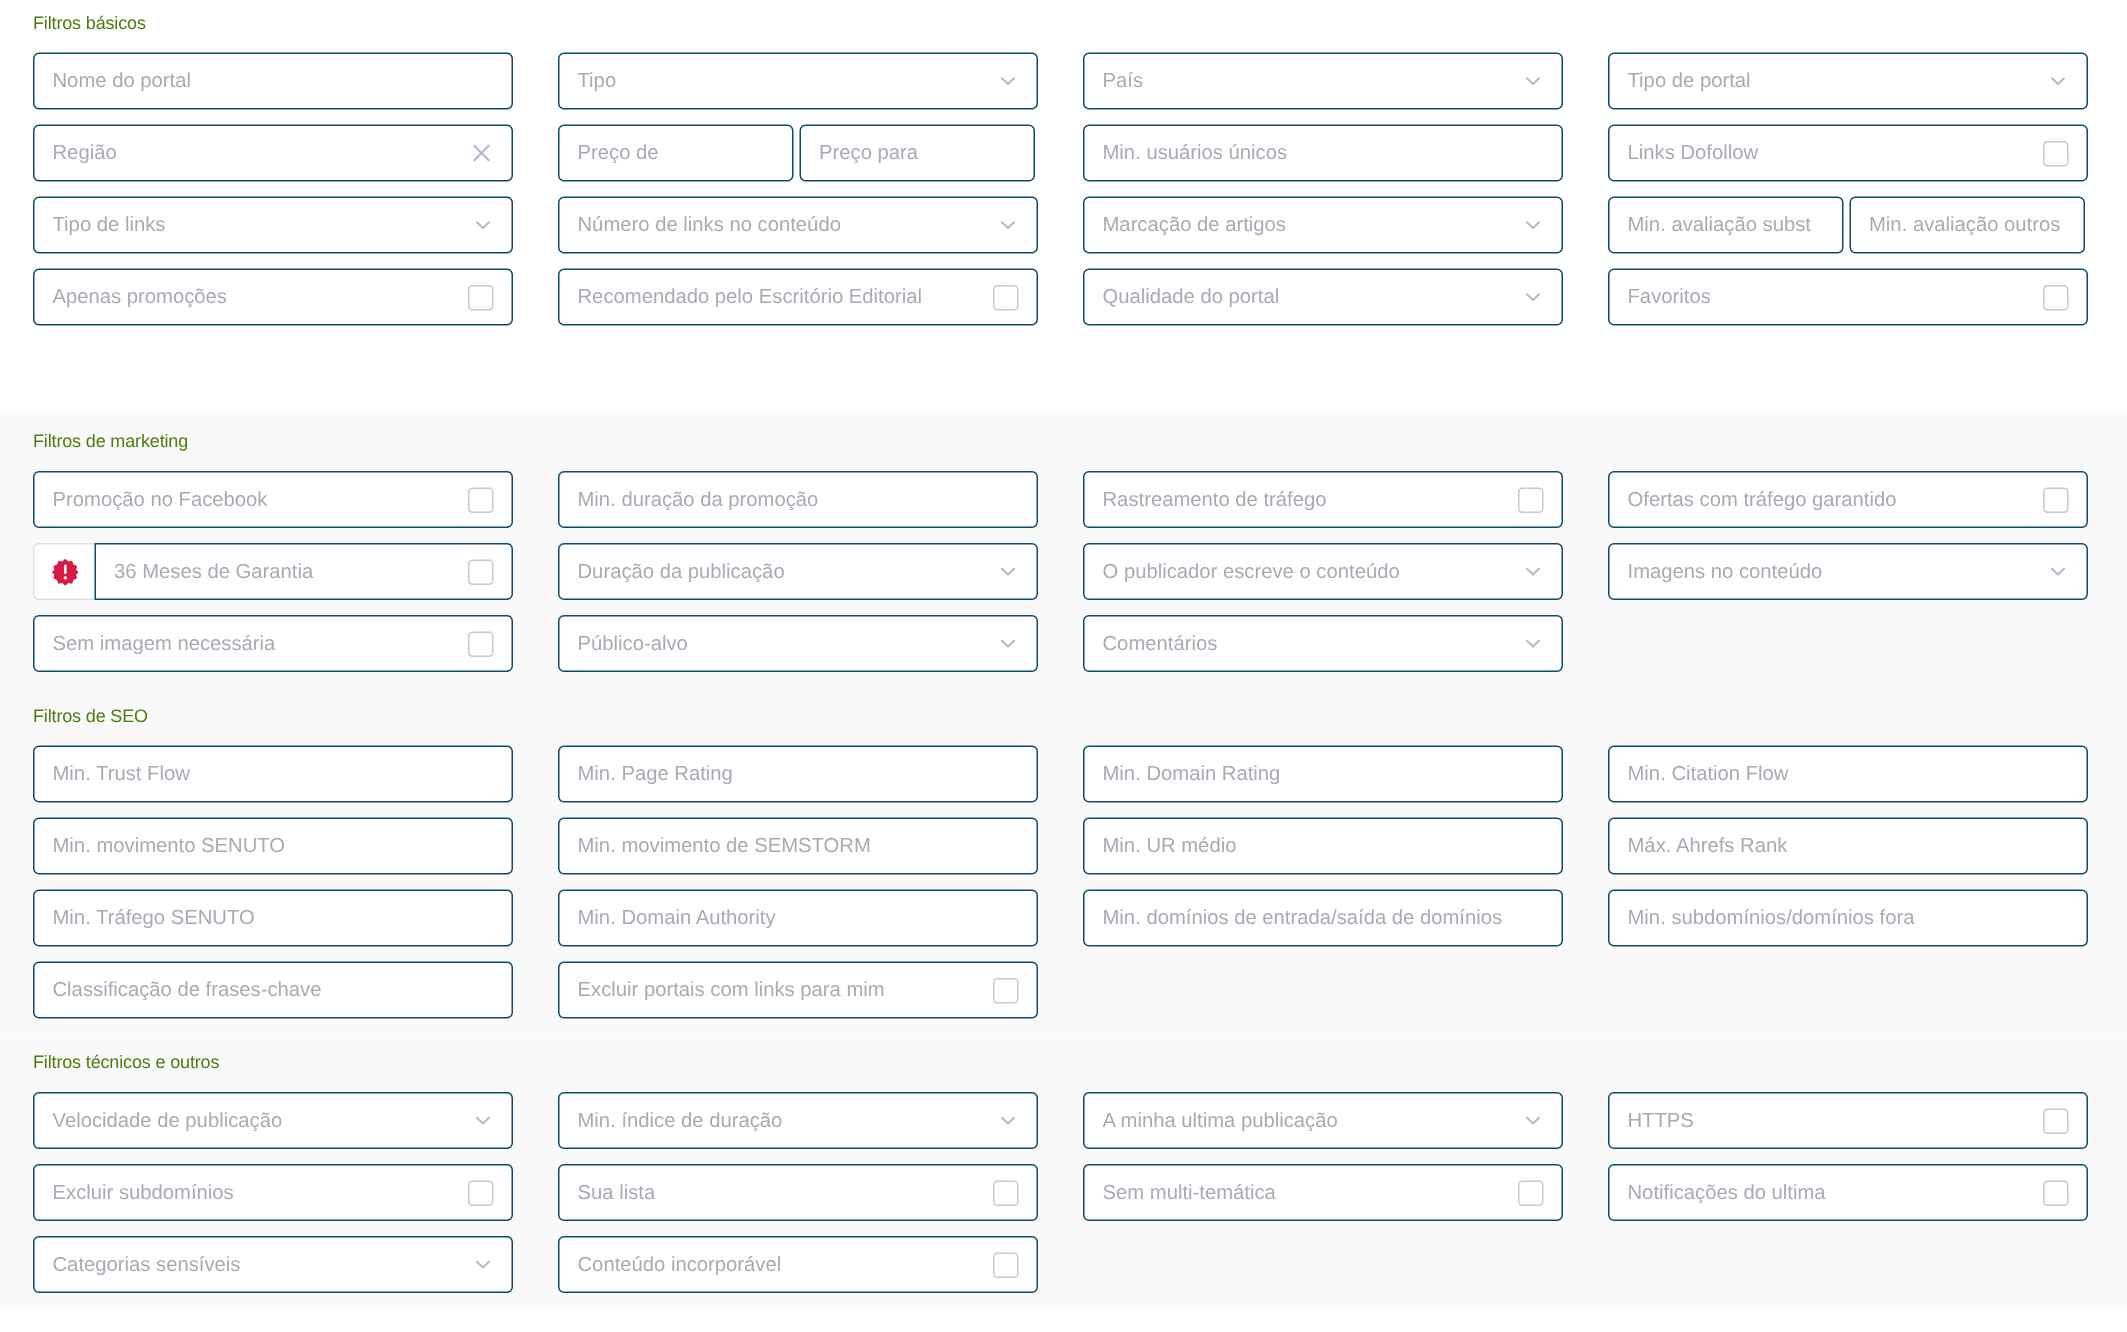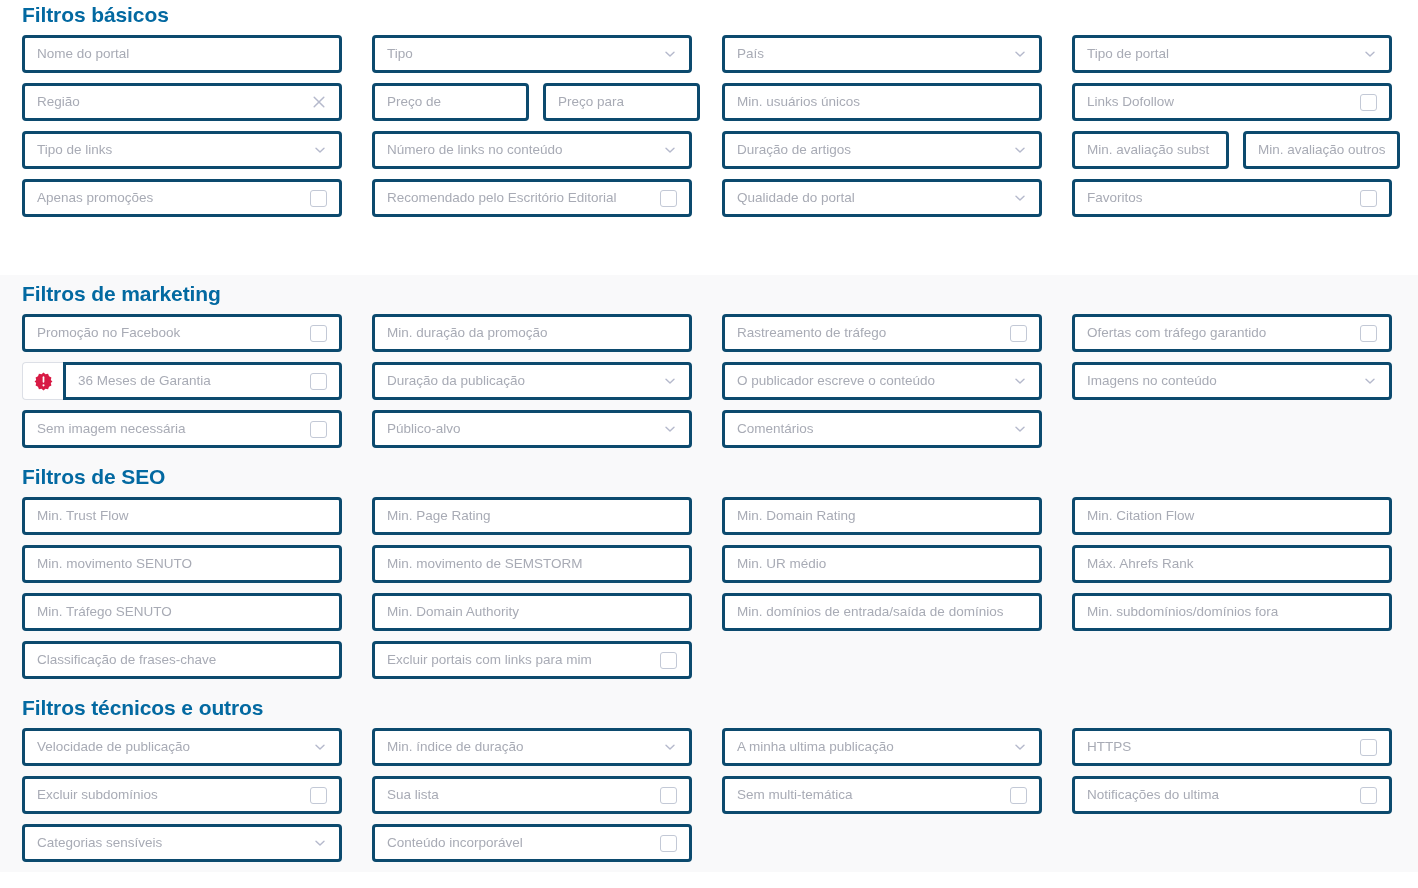--- a/index.html
+++ b/index.html
@@ -11,23 +11,23 @@
     font-family: "Liberation Sans", sans-serif;
   }
 
   .page { width: 1418px; height: 888px; position: relative; }
 
   .section { padding: 0 22px; }
   .section.tinted { background: #f9f9fa; }
   .section.plain  { background: #ffffff; }
 
   .section-title {
-    font-size: 21px;
-    font-weight: 700;
-    color: #0369a1;
+    font-size: 12px;
+    font-weight: 400;
+    color: #4d7c0f;
     letter-spacing: -0.1px;
     padding-top: 8px;
     padding-bottom: 9px;
     line-height: 22px;
   }
   .section-title.first { padding-top: 4px; }
 
   .grid {
     display: grid;
     grid-template-columns: repeat(4, 320px);
@@ -35,42 +35,42 @@
     row-gap: 0;
   }
 
   .cell { height: 48px; display: flex; align-items: flex-start; }
   .cell.empty { }
 
   .field {
     position: relative;
     width: 320px;
     height: 38px;
-    border: 3px solid #0c4a6e;
+    border: 1px solid #0c4a6e;
     border-radius: 4px;
     background: #ffffff;
     display: flex;
     align-items: center;
     padding: 0 12px;
   }
   .field .ph {
     font-size: 13.5px;
     color: #a8abb5;
     white-space: nowrap;
     overflow: hidden;
     text-overflow: clip;
     flex: 1;
     line-height: 1;
   }
 
   
   .split {
     width: 340px;
     display: flex;
-    gap: 14px;
+    gap: 4px;
   }
   .split .field { width: 157px; flex: 0 0 157px; }
 
   
   .withbadge {
     width: 320px;
     display: flex;
     align-items: center;
   }
   .badge-box {
@@ -199,21 +199,21 @@
             <span class="ph">Número de links no conteúdo</span>
             <span class="chev">
               <svg viewBox="0 0 14 14" width="14" height="14" aria-hidden="true">
                 <path d="M3 5.2 L7 9 L11 5.2" fill="none" stroke="#b5b9cc" stroke-width="1.4" stroke-linecap="round" stroke-linejoin="round"></path>
               </svg>
             </span>
           </div>
         </div>
         <div class="cell">
           <div class="field">
-            <span class="ph">Duração de artigos</span>
+            <span class="ph">Marcação de artigos</span>
             <span class="chev">
               <svg viewBox="0 0 14 14" width="14" height="14" aria-hidden="true">
                 <path d="M3 5.2 L7 9 L11 5.2" fill="none" stroke="#b5b9cc" stroke-width="1.4" stroke-linecap="round" stroke-linejoin="round"></path>
               </svg>
             </span>
           </div>
         </div>
         <div class="cell">
           <div class="split">
             <div class="field">

